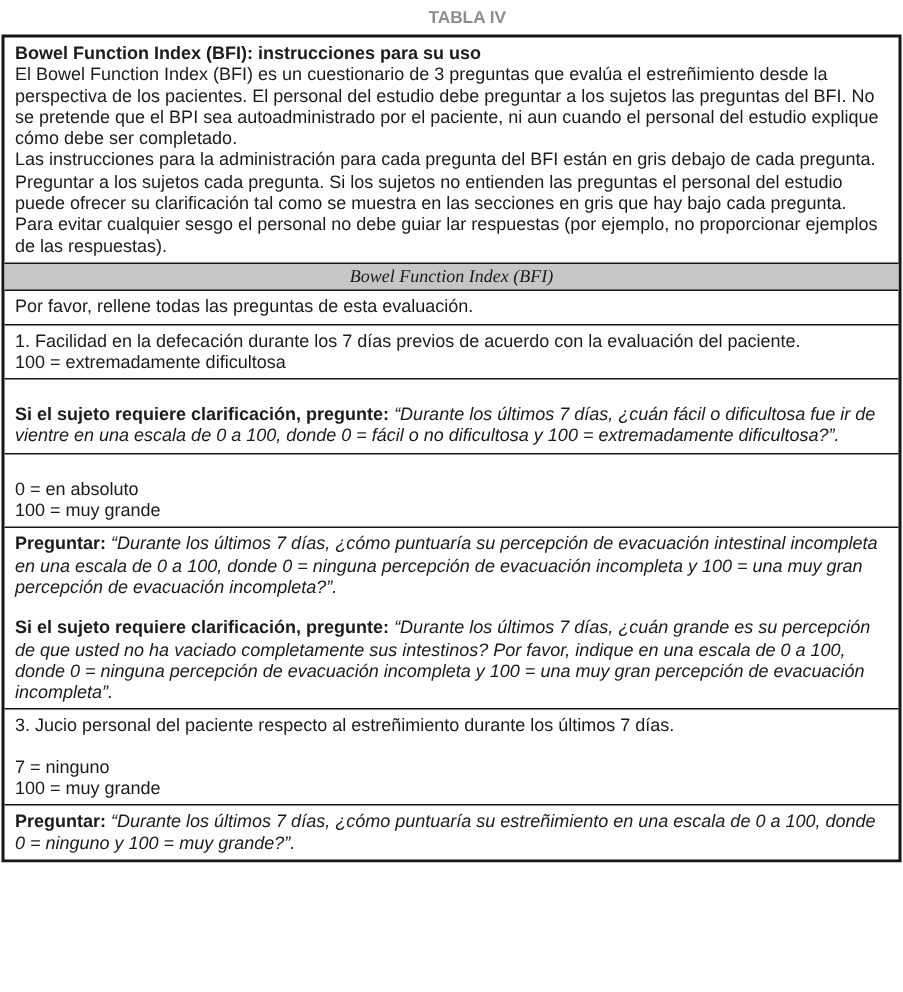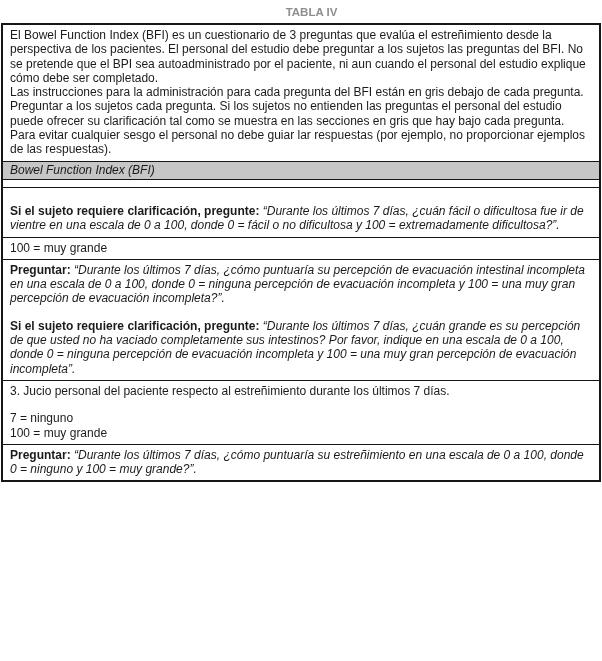--- a/index.html
+++ b/index.html
@@ -14,54 +14,61 @@
   .titles { text-align:center; font-weight:bold; font-size:11.5px; line-height:13px; padding:3px 0 4px 0; }
   .title-sub { color:#8e8e8e;padding-left:21px; }
   .title-main { color:#151515; }
 
   .tbl { border:2px solid #161616; background:#ffffff; }
   .row { border-bottom:1px solid #161616; padding:3px 7px 4px 7px; font-size:12px; line-height:14.3px; }
   .row:last-child { border-bottom:none; }
   .row p { margin:0; }
   .gap { margin-top:13px !important; }
 
-  .band { background:#c6c6c6; text-align:left; padding:1px 7px 2px 7px; }
+  .band { background:#c6c6c6; text-align:center; padding:1px 7px 2px 7px;font-family:Liberation Serif, serif; }
   .band .i { font-size:12px; }
 
   .b { font-weight:bold; }
   .i { font-style:italic; }
 </style>
 </head>
 <body>
 
 <div class="page">
 
   <div class="titles">
     <div class="title-sub" style="color: rgb(142, 142, 142);">TABLA IV</div>
   </div>
 
   <div class="tbl">
 
     <div class="row">
+      <p class="b">Bowel Function Index (BFI): instrucciones para su uso</p>
       <p>El Bowel Function Index (BFI) es un cuestionario de 3 preguntas que evalúa el estreñimiento desde la perspectiva de los pacientes. El personal del estudio debe preguntar a los sujetos las preguntas del BFI. No se pretende que el BPI sea autoadministrado por el paciente, ni aun cuando el personal del estudio explique cómo debe ser completado.</p>
       <p>Las instrucciones para la administración para cada pregunta del BFI están en gris debajo de cada pregunta. Preguntar a los sujetos cada pregunta. Si los sujetos no entienden las preguntas el personal del estudio puede ofrecer su clarificación tal como se muestra en las secciones en gris que hay bajo cada pregunta. Para evitar cualquier sesgo el personal no debe guiar lar respuestas (por ejemplo, no proporcionar ejemplos de las respuestas).</p>
     </div>
 
     <div class="row band" style="background: rgb(198, 198, 198);">
       <span class="i">Bowel Function Index (BFI)</span>
     </div>
 
+    <div class="row">
+      <p>Por favor, rellene todas las preguntas de esta evaluación.</p>
+    </div>
 
     <div class="row">
+      <p>1. Facilidad en la defecación durante los 7 días previos de acuerdo con la evaluación del paciente.</p>
+      <p>100 = extremadamente dificultosa</p>
     </div>
     <div class="row">
       <p class="gap"><span class="b">Si el sujeto requiere clarificación, pregunte:</span> <span class="i">“Durante los últimos 7 días, ¿cuán fácil o dificultosa fue ir de vientre en una escala de 0 a 100, donde 0 = fácil o no dificultosa y 100 = extremadamente dificultosa?”.</span></p>
     </div>
 
     <div class="row">
+      <p class="gap">0 = en absoluto</p>
       <p>100 = muy grande</p>
     </div>
     <div class="row">
       <p><span class="b">Preguntar:</span> <span class="i">“Durante los últimos 7 días, ¿cómo puntuaría su percepción de evacuación intestinal incompleta en una escala de 0 a 100, donde 0 = ninguna percepción de evacuación incompleta y 100 = una muy gran percepción de evacuación incompleta?”.</span></p>
       <p class="gap"><span class="b">Si el sujeto requiere clarificación, pregunte:</span> <span class="i">“Durante los últimos 7 días, ¿cuán grande es su percepción de que usted no ha vaciado completamente sus intestinos? Por favor, indique en una escala de 0 a 100, donde 0 = ninguna percepción de evacuación incompleta y 100 = una muy gran percepción de evacuación incompleta”.</span></p>
     </div>
 
     <div class="row">
       <p>3. Jucio personal del paciente respecto al estreñimiento durante los últimos 7 días.</p>
       <p class="gap">7 = ninguno</p>

